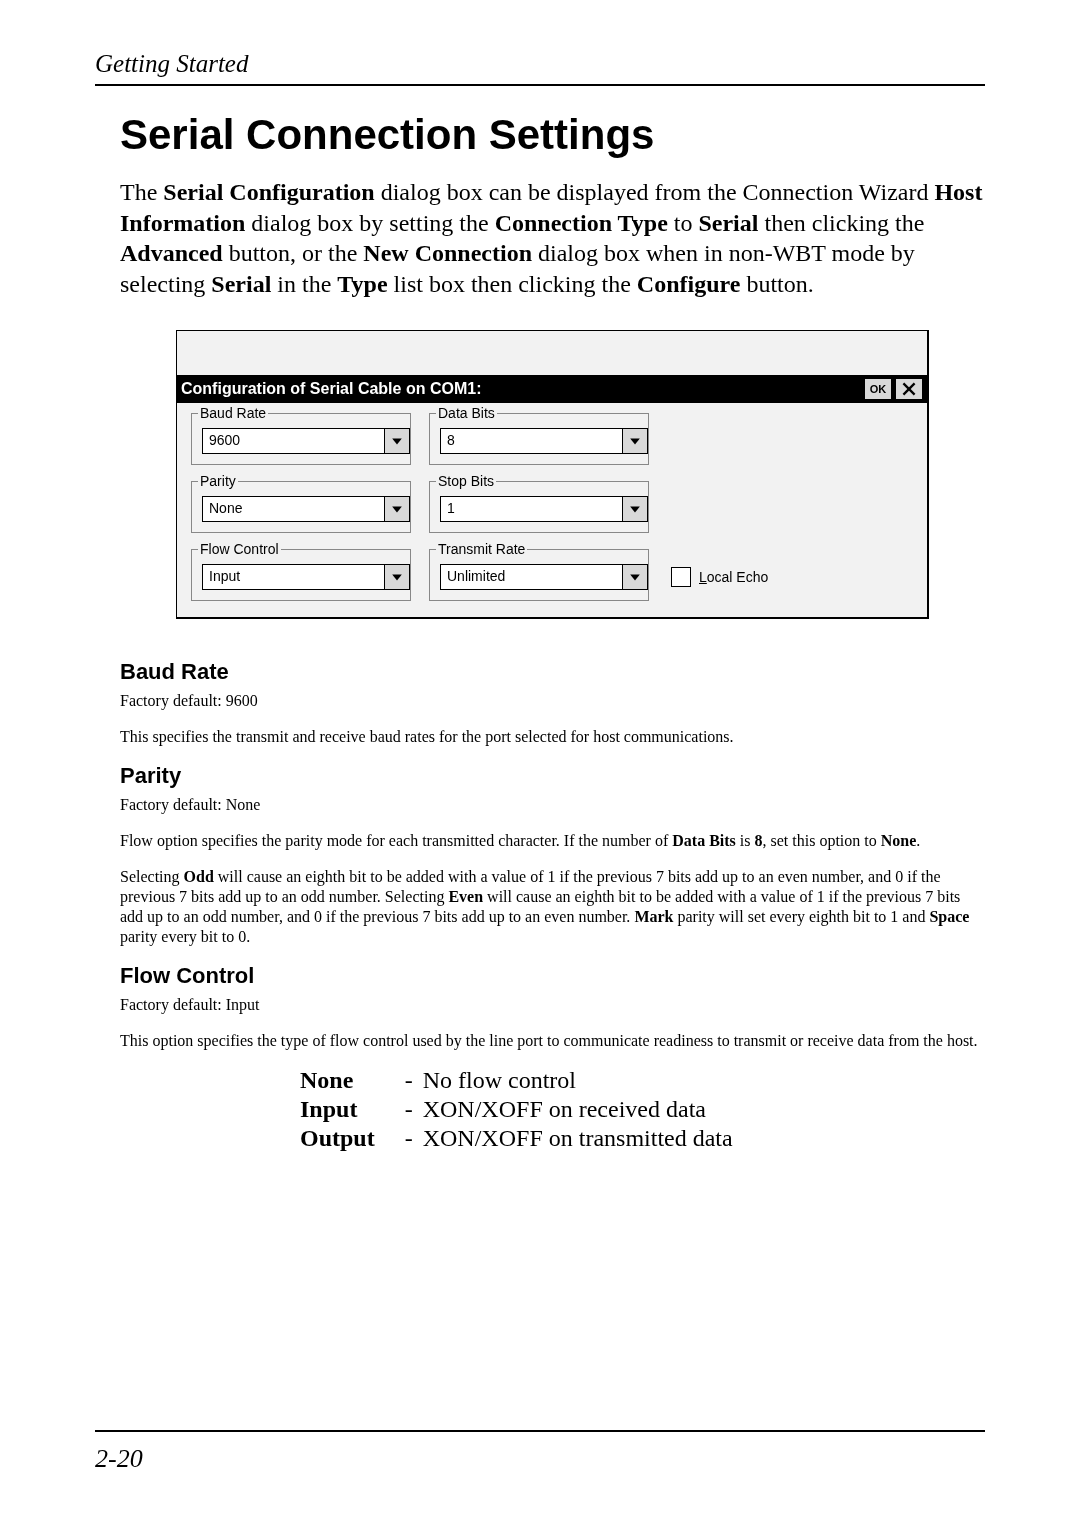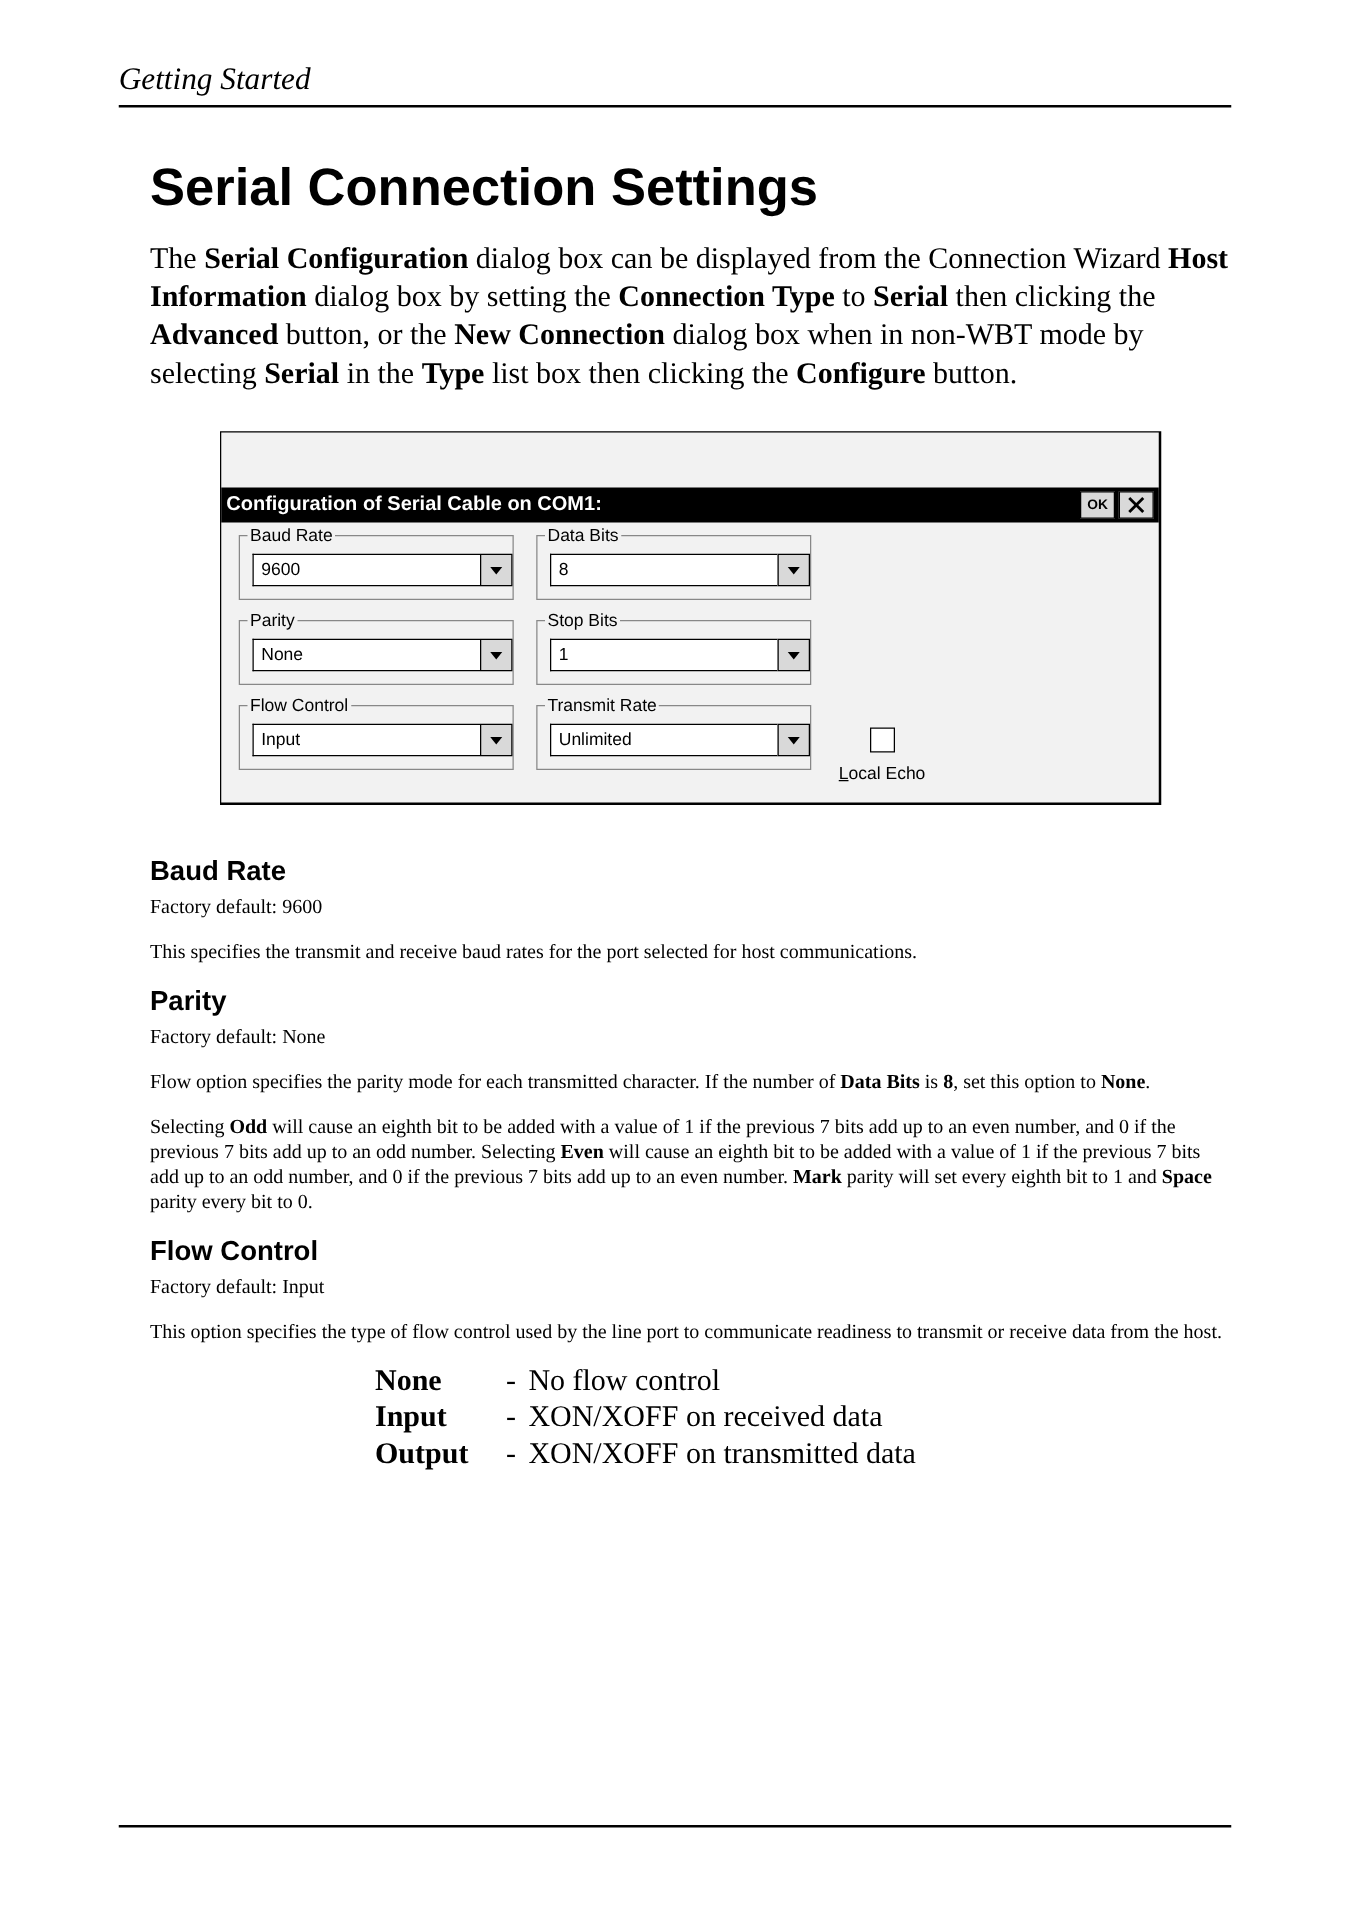--- a/index.html
+++ b/index.html
@@ -14,21 +14,21 @@
     height: 1529px;
     box-sizing: border-box;
     padding: 50px 95px 40px 95px;
     position: relative;
   }
   .running-head {
     font-style: italic;
     font-size: 25px;
     border-bottom: 2px solid #000;
     padding-bottom: 6px;
-    margin-bottom: 40px;
+    margin-bottom: 25px;
   }
   .content {
     padding-left: 25px;
     padding-right: 0;
   }
   h1.title {
     font-family: Arial, Helvetica, sans-serif;
     font-weight: 700;
     font-size: 42px;
     margin: 0 0 18px 0;
@@ -122,21 +122,20 @@
     align-items: center;
     justify-content: center;
   }
   .combo .arrow svg { width: 12px; height: 12px; }
   .check {
     display: flex;
     align-items: center;
     gap: 8px;
     margin-top: 18px;
     margin-left: 4px;
-    flex-direction: column;
   }
   .checkbox {
     width: 18px; height: 18px;
     border: 1px solid #000;
     background: #fff;
   }
   .underline-first::first-letter { text-decoration: underline; }
 
   
   .def-heading {
@@ -312,14 +311,15 @@
         <td class="name">Output</td>
         <td>-</td>
         <td>XON/XOFF on transmitted data</td>
       </tr>
     </tbody>
       </table>
   </div>
 
   <div class="footer">
     <div class="rule"></div>
+    <div class="pg">2-20</div>
   </div>
 </div>
 
 </body></html>

